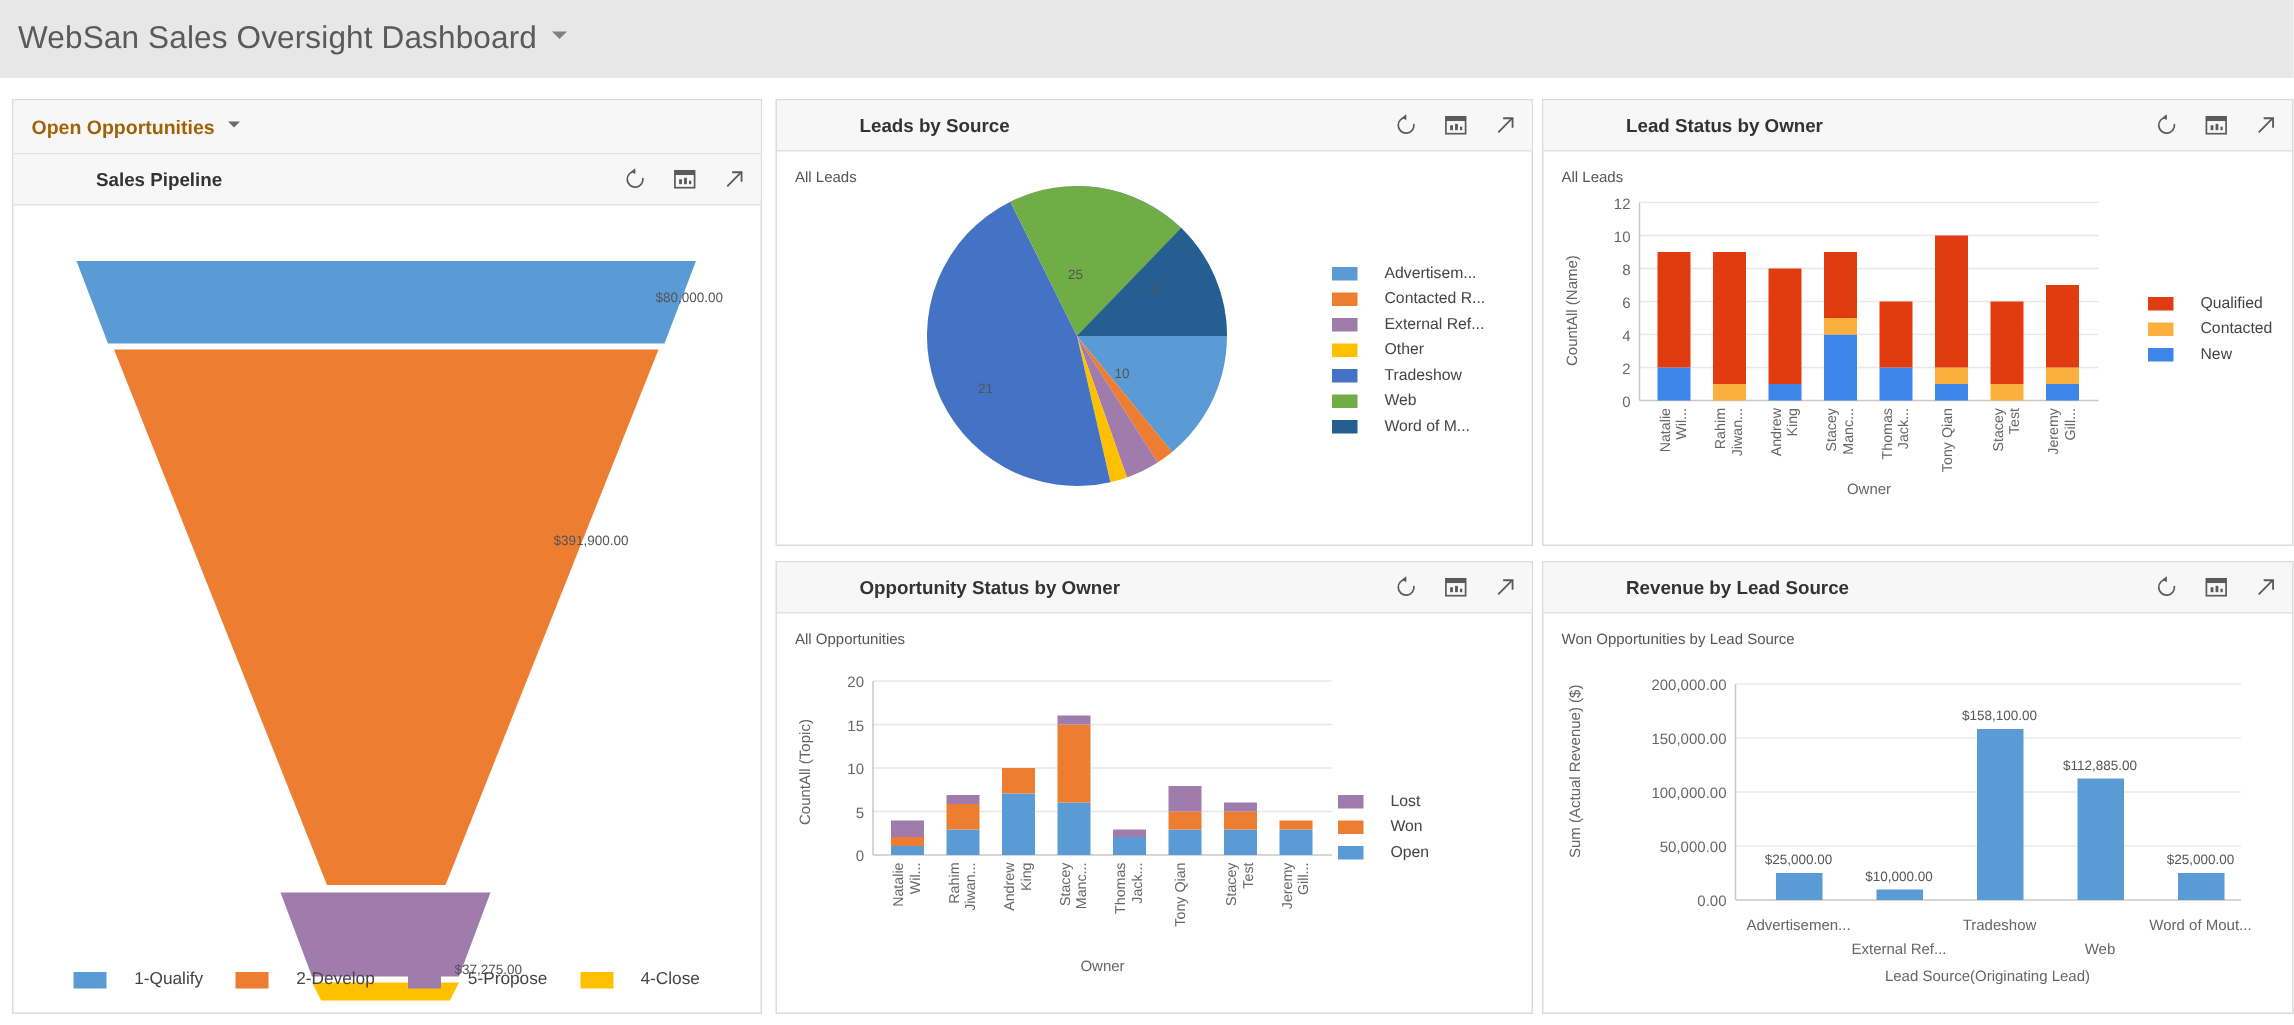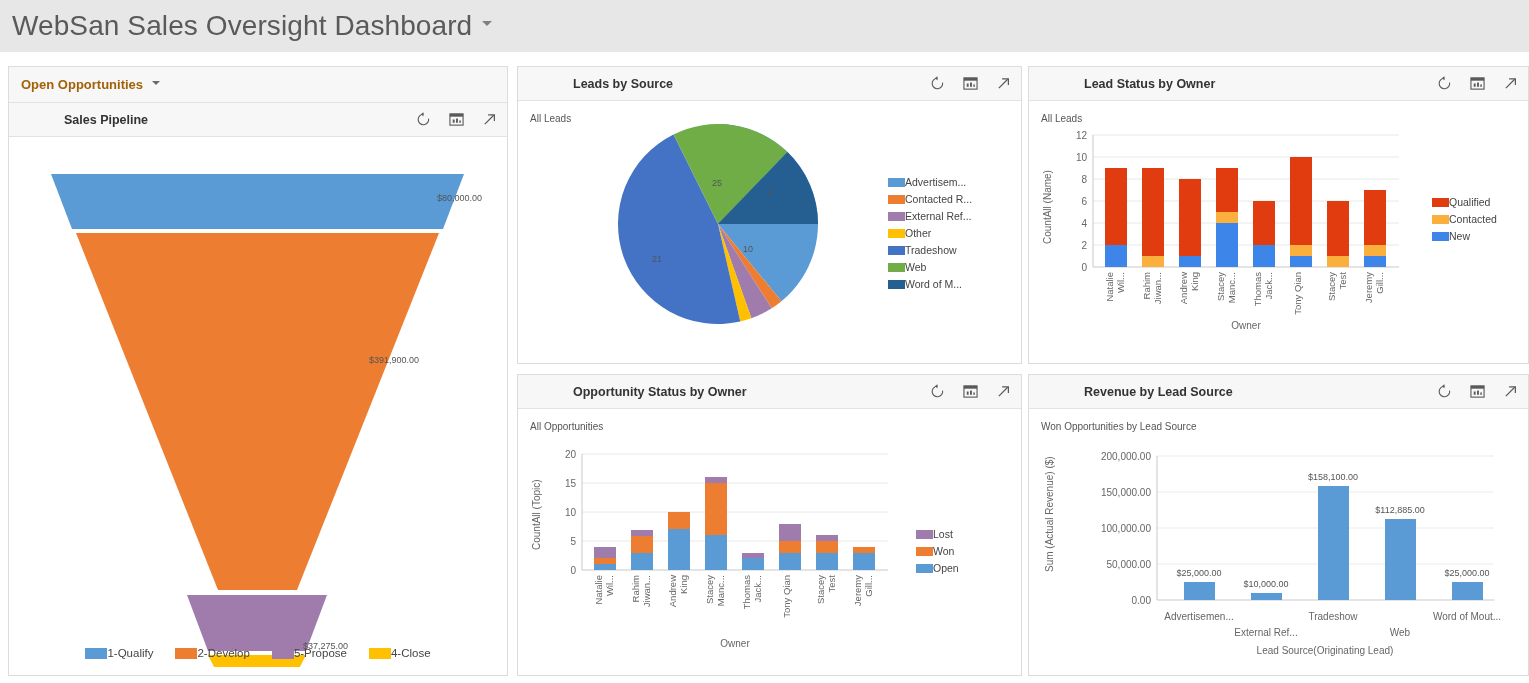--- a/index.html
+++ b/index.html
@@ -10,21 +10,21 @@
     color:#333;
   }
   .app{position:relative;width:1529px;height:683px;}
 
   
   .topbar{
     height:52px;background:#e7e7e7;display:flex;align-items:center;
     padding:0 0 0 12px;box-sizing:border-box;
   }
   .topbar-title{
-    font-size:28px;color:#5a5a5a;font-weight:400;letter-spacing:.1px;
+    font-size:21px;color:#5a5a5a;font-weight:400;letter-spacing:.1px;
   }
   .caret{
     display:inline-block;margin-left:10px;width:0;height:0;position:relative;top:-3px;
     border-left:5px solid transparent;border-right:5px solid transparent;
     border-top:5px solid #808080;
   }
 
   
   .grid{position:absolute;top:52px;left:0;width:1529px;height:631px;background:#fff;}
 
@@ -50,21 +50,21 @@
     display:inline-block;margin-left:9px;width:0;height:0;position:relative;top:-2px;
     border-left:4px solid transparent;border-right:4px solid transparent;
     border-top:4px solid #6b6b6b;
   }
 
   .chart-area{position:relative;width:100%;}
 
   
   .legend{display:flex;flex-direction:column;gap:5px;}
   .legend.horiz{flex-direction:row;gap:22px;justify-content:center;align-items:center;}
-  .lg-item{display:flex;align-items:center;gap:0;font-size:10.5px;color:#444;white-space:nowrap;}
+  .lg-item{display:flex;align-items:center;gap:18px;font-size:10.5px;color:#444;white-space:nowrap;}
   .lg-sw{width:17px;height:9px;flex:0 0 auto;}
   .legend.horiz .lg-sw{width:22px;height:11px;}
   .legend.horiz .lg-item{font-size:11.5px;margin-top:40px;}
 
   .axis-title{font-size:10px;fill:#666;}
   .tick-lbl{font-size:10px;fill:#666;}
   .dlabel{font-size:9px;fill:#555;}
 </style>
 </head>
 <body>
@@ -462,21 +462,21 @@
             <text transform="translate(232,143) rotate(-90)" text-anchor="end" font-size="9.5">Thomas</text>
             <text transform="translate(243,143) rotate(-90)" text-anchor="end" font-size="9.5">Jack...</text>
             <text transform="translate(272,143) rotate(-90)" text-anchor="end" font-size="9.5">Tony Qian</text>
             <text transform="translate(306,143) rotate(-90)" text-anchor="end" font-size="9.5">Stacey</text>
             <text transform="translate(317,143) rotate(-90)" text-anchor="end" font-size="9.5">Test</text>
             <text transform="translate(343,143) rotate(-90)" text-anchor="end" font-size="9.5">Jeremy</text>
             <text transform="translate(354,143) rotate(-90)" text-anchor="end" font-size="9.5">Gill...</text>
           </g>
         </svg>
 
-        <div class="legend" style="position:absolute;left:398px;top:96px;">
+        <div class="legend" style="position:absolute;left:374px;top:96px;">
           <span class="lg-item">
             <span class="lg-sw" style="background:#A07CAD"></span>
             <span>Lost</span>
             </span>
           <span class="lg-item">
             <span class="lg-sw" style="background:#ED7D31"></span>
             <span>Won</span>
             </span>
           <span class="lg-item">
             <span class="lg-sw" style="background:#5B9BD5"></span>

